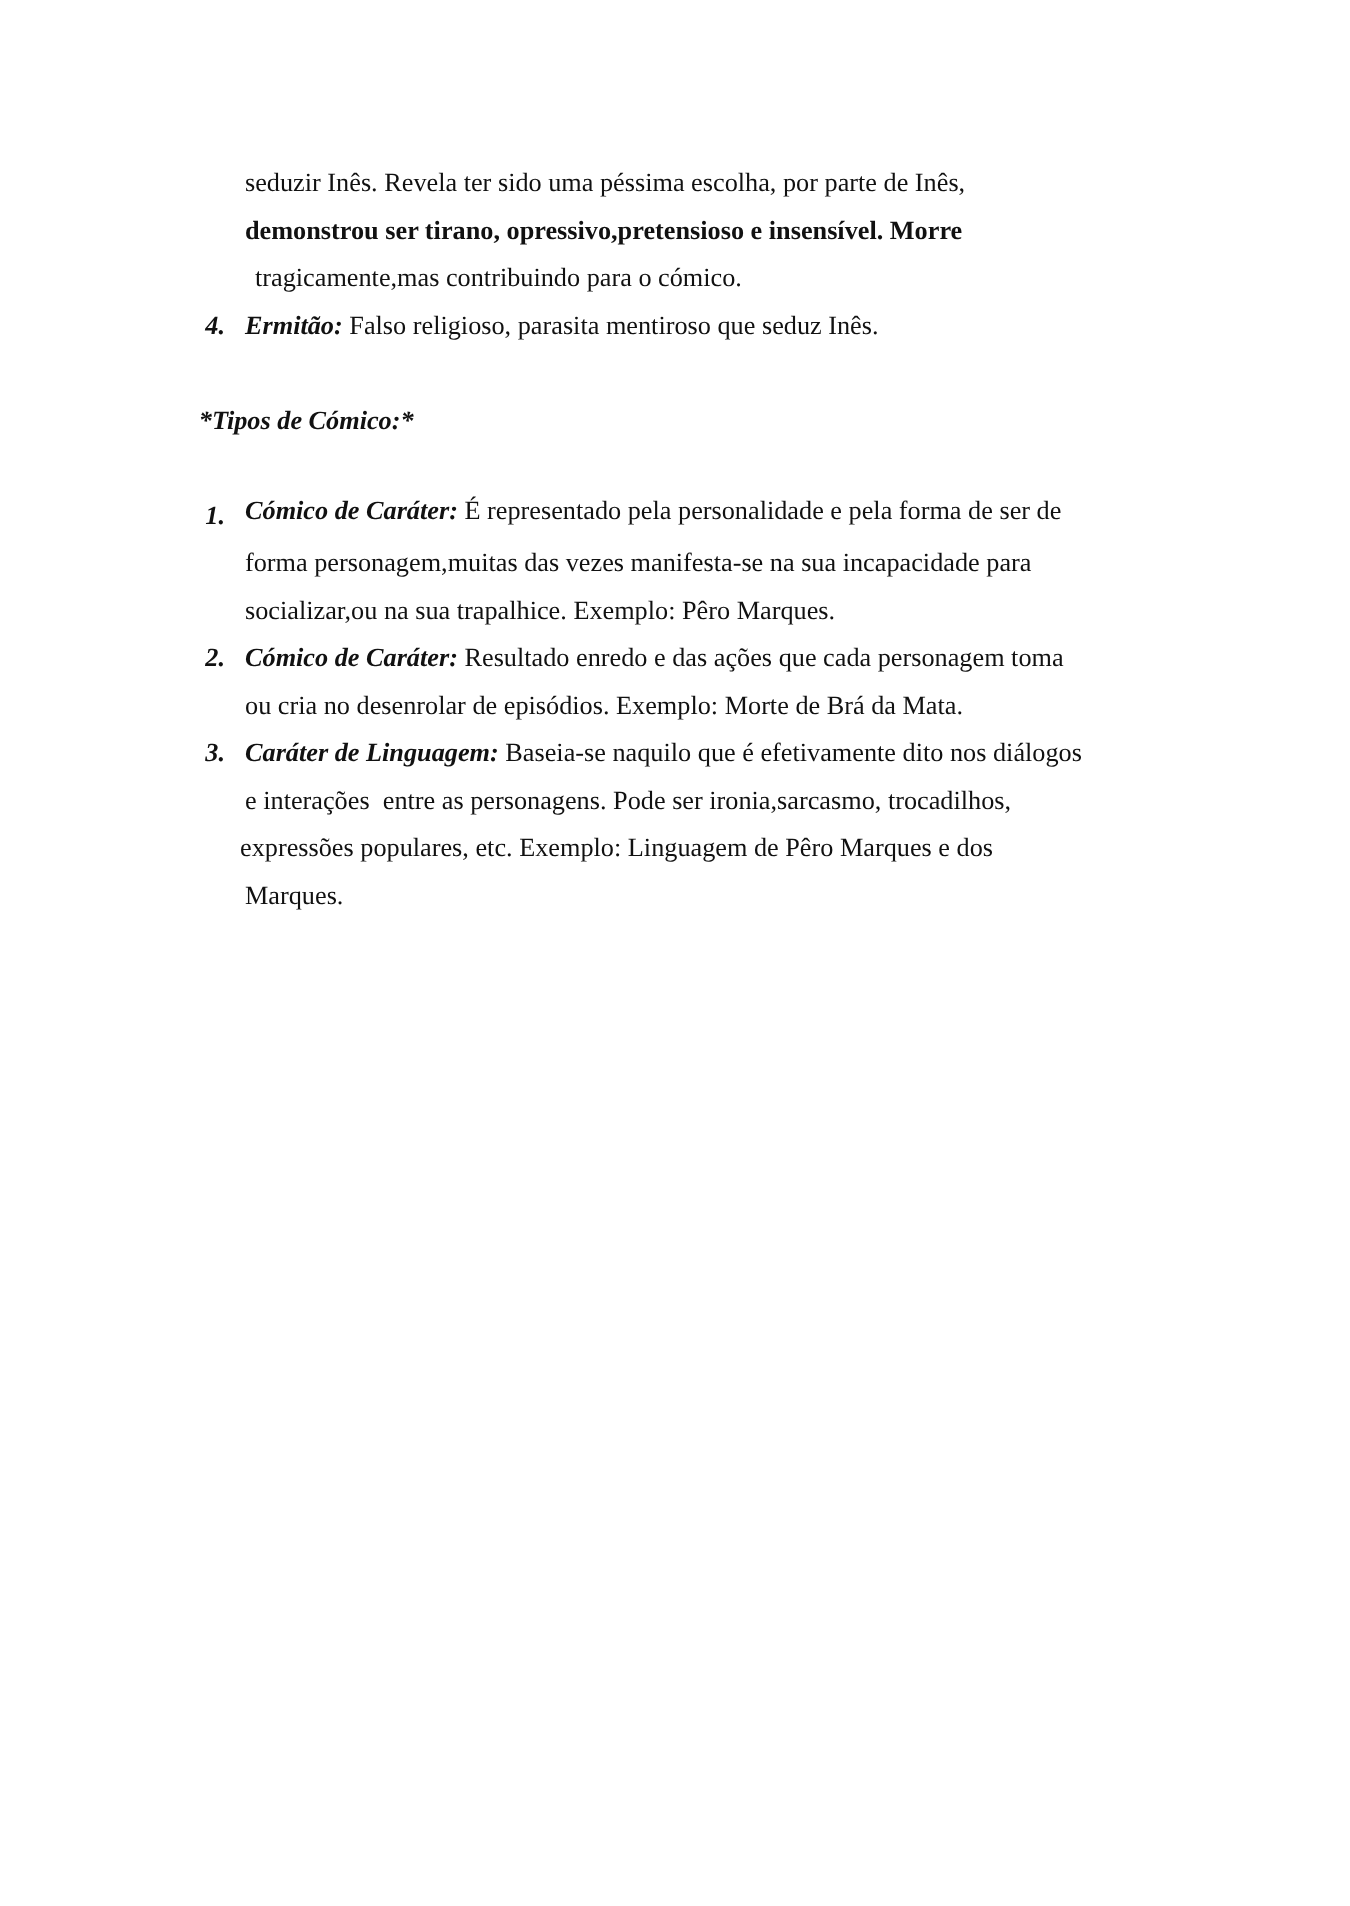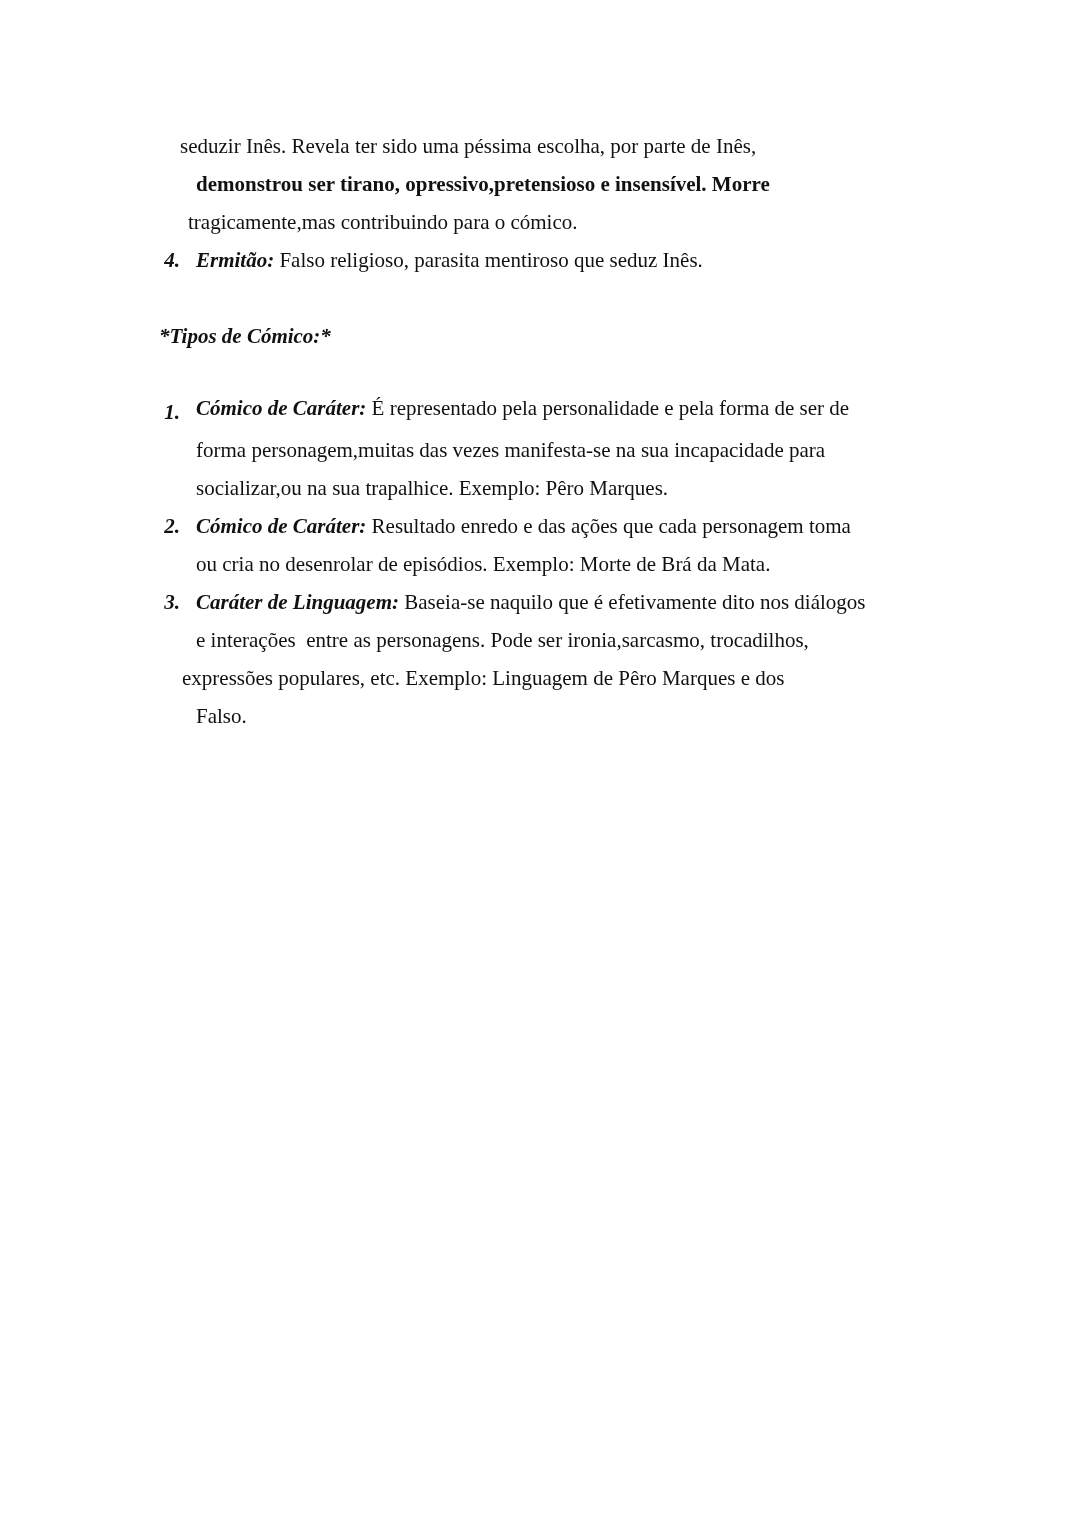--- a/index.html
+++ b/index.html
@@ -40,35 +40,35 @@
       font-size: 21px;
       line-height: 38px;
       font-weight: bold;
       font-style: italic;
       white-space: pre;
     }
   </style>
 </head>
 <body>
 
-<div class="line" style="left:180px; top:127px;">seduzir Inês. Revela ter sido uma péssima escolha, por parte de Inês,</div>
+<div class="line" style="left:196px; top:127px;">seduzir Inês. Revela ter sido uma péssima escolha, por parte de Inês,</div>
 <div class="line" style="left:196px; top:165px;font-weight:bold;">demonstrou ser tirano, opressivo,pretensioso e insensível. Morre</div>
-<div class="line" style="left:188px; top:203px;">tragicamente,mas contribuindo para o cómico.</div>
+<div class="line" style="left:204px; top:203px;">tragicamente,mas contribuindo para o cómico.</div>
 
 <div class="num" style="left:150px; top:241px;">4.</div>
 <div class="line" style="left:196px; top:241px;"><span class="term">Ermitão:</span><span> Falso religioso, parasita mentiroso que seduz Inês.</span></div>
 
 <div class="heading" style="left:130px; top:317px;margin-left:29px;">*Tipos de Cómico:*</div>
 
 <div class="num" style="left:150px; top:393px;">1.</div>
 <div class="line" style="left:196px; top:389px;"><span class="term">Cómico de Caráter:</span><span> É representado pela personalidade e pela forma de ser de</span></div>
 <div class="line" style="left:196px; top:431px;">forma personagem,muitas das vezes manifesta-se na sua incapacidade para</div>
 <div class="line" style="left:196px; top:469px;text-align:right;">socializar,ou na sua trapalhice. Exemplo: Pêro Marques.</div>
 
 <div class="num" style="left:150px; top:507px;">2.</div>
 <div class="line" style="left:196px; top:507px;"><span class="term">Cómico de Caráter:</span><span> Resultado enredo e das ações que cada personagem toma</span></div>
 <div class="line" style="left:196px; top:545px;">ou cria no desenrolar de episódios. Exemplo: Morte de Brá da Mata.</div>
 
 <div class="num" style="left:150px; top:583px;">3.</div>
 <div class="line" style="left:196px; top:583px;"><span class="term">Caráter de Linguagem:</span><span> Baseia-se naquilo que é efetivamente dito nos diálogos</span></div>
 <div class="line" style="left:196px; top:621px;">e interações  entre as personagens. Pode ser ironia,sarcasmo, trocadilhos,</div>
-<div class="line" style="left:182px; top:659px;">expressões populares, etc. Exemplo: Linguagem de Pêro Marques e dos</div>
-<div class="line" style="left:196px; top:697px;">Falso.</div>
+<div class="line" style="left:192px; top:659px;">expressões populares, etc. Exemplo: Linguagem de Pêro Marques e dos</div>
+<div class="line" style="left:196px; top:697px;">Marques.</div>
 
 </body></html>

